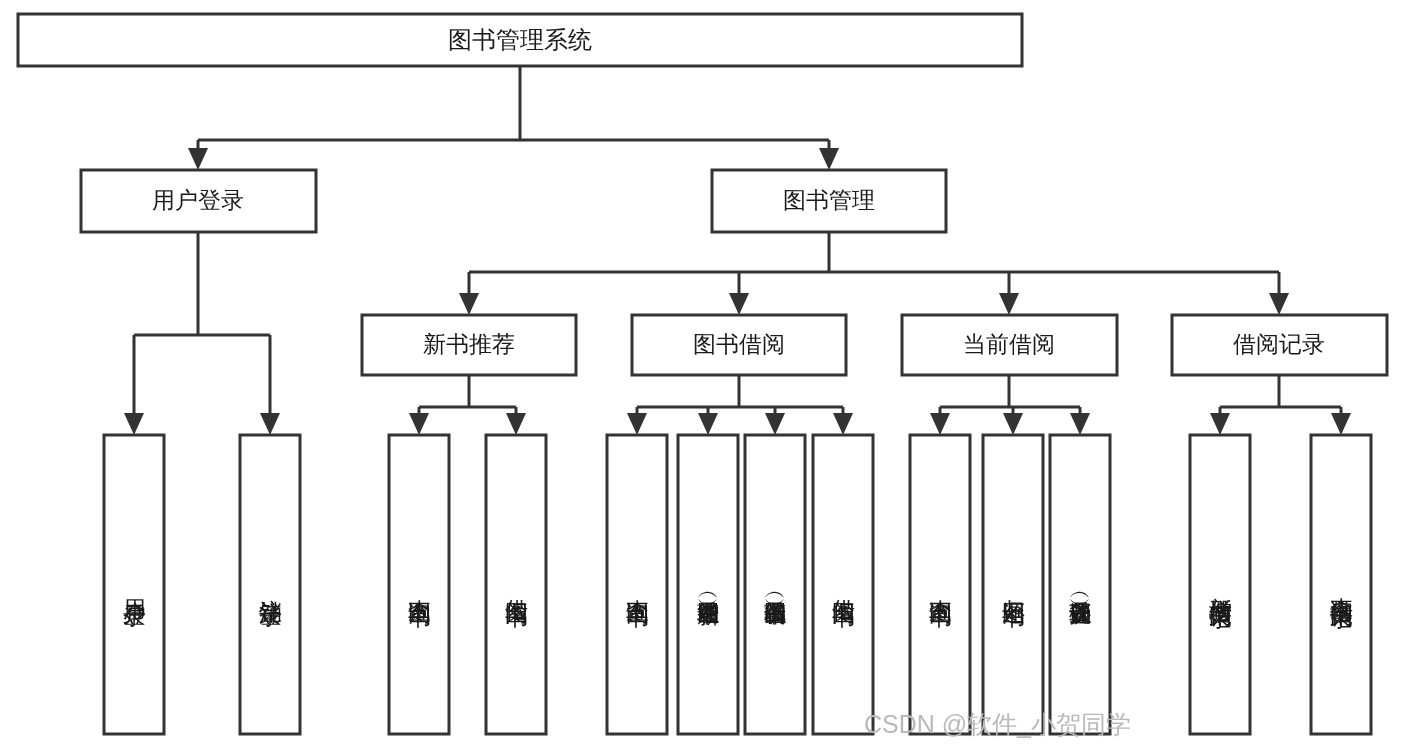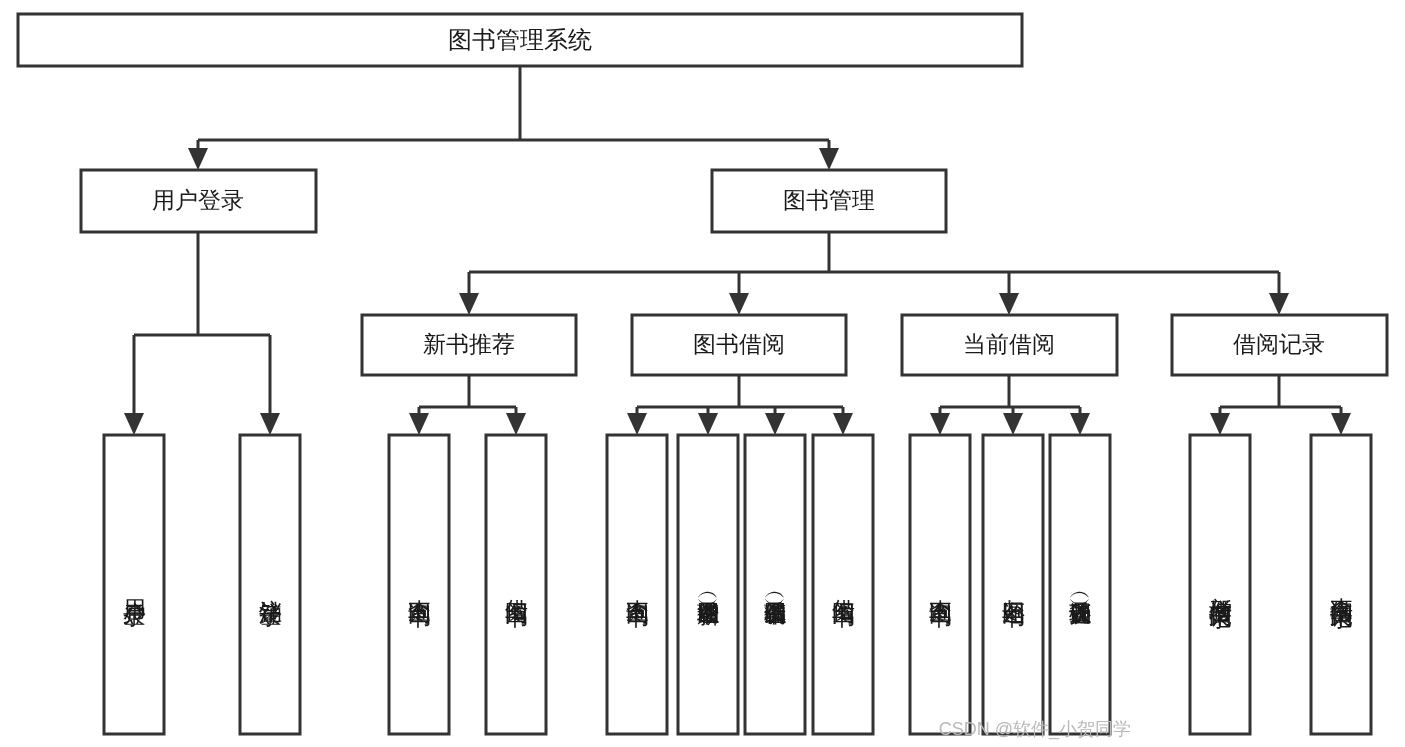--- a/index.html
+++ b/index.html
@@ -70,21 +70,21 @@
   }
   .vlabel.tight {
     letter-spacing: 0px;
     font-size: 22px;
   }
   .watermark {
     position: absolute;
     right: 12px;
     bottom: 6px;
     font-family: "Liberation Sans", "DejaVu Sans", sans-serif;
-    font-size: 18px;
+    font-size: 25px;
     color: #b9b9b9;
     white-space: nowrap;
     user-select: none;
   }
 </style>
 </head>
 <body>
 
 <div id="diagram-root">
 

